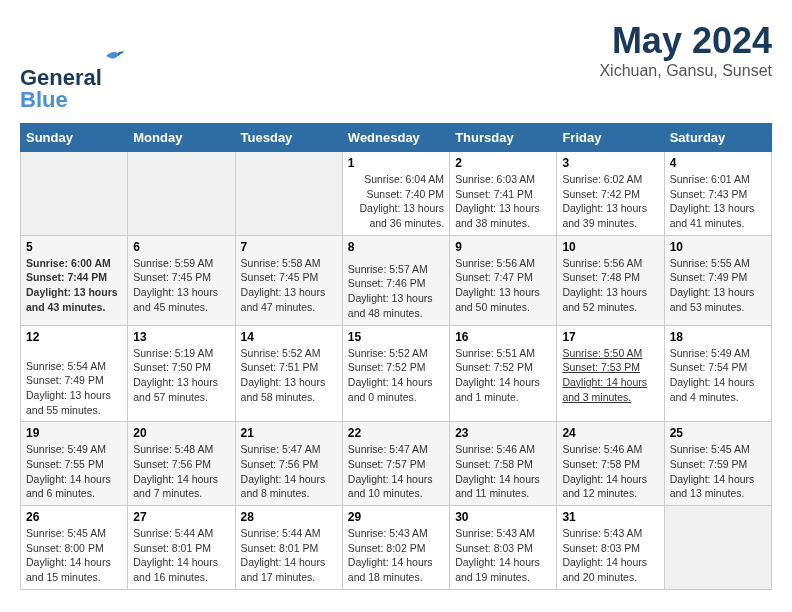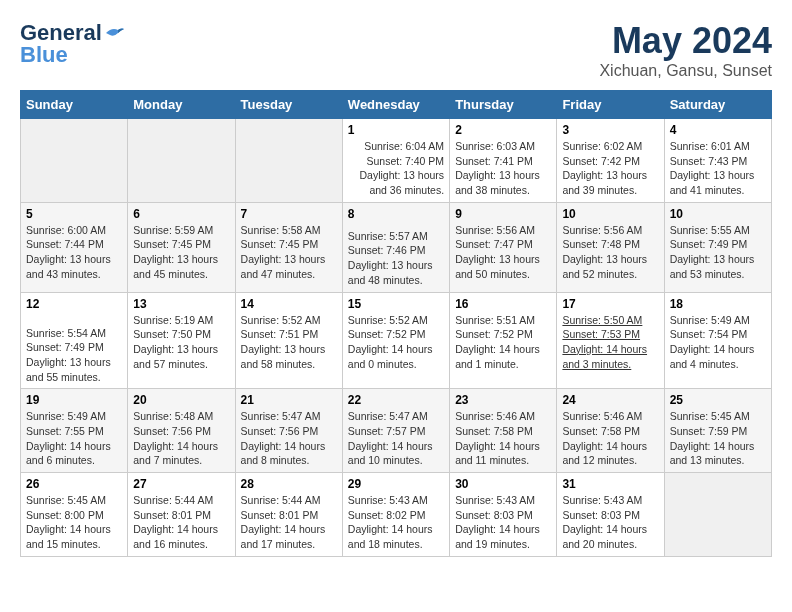--- a/index.html
+++ b/index.html
@@ -75,21 +75,21 @@
     .row-even td.empty, .row-odd td.empty {
       background: #f0f0f0;
     }
   </style>
 </head>
 <body>
 
 <div class="header">
   <div class="logo">
     <div style="display:flex;align-items:center;">
-      <span style="font-size:22px;font-weight:bold;color:#1a3a5c;">General</span>
+      <span style="font-size:22px;font-weight:bold;color:#1a3a5c;margin-top:45px;">General</span>
       <svg width="22" height="16" viewBox="0 0 22 16" style="margin-left:2px;">
         <path d="M2 8 Q8 2 14 5 Q18 2 20 4 Q16 6 14 8 Q10 12 6 10 Z" fill="#4a90d9"></path>
         <path d="M14 5 Q16 3 20 4 Q17 5 14 8 Z" fill="#2e6da4"></path>
       </svg>
     </div>
     <span style="font-size:22px;font-weight:bold;color:#4a90d9;margin-top:-4px;">Blue</span>
   </div>
   <div class="title-area">
     <div class="month-title">May 2024</div>
     <div class="location-title">Xichuan, Gansu, Sunset</div>
@@ -138,21 +138,21 @@
           <div class="day-num">4</div>
           <div class="day-info" style="white-space: pre-line;">Sunrise: 6:01 AM
 Sunset: 7:43 PM
 Daylight: 13 hours
 and 41 minutes.</div>
         </td>
       </tr>
       <tr class="row-even">
         <td>
           <div class="day-num">5</div>
-          <div class="day-info" style="white-space: pre-line;">Sunrise: 6:00 AM
+          <div class="day-info" style="white-space: pre-line; font-weight: bold;">Sunrise: 6:00 AM
 Sunset: 7:44 PM
 Daylight: 13 hours
 and 43 minutes.</div>
         </td>
         <td>
           <div class="day-num">6</div>
           <div class="day-info" style="white-space: pre-line;">Sunrise: 5:59 AM
 Sunset: 7:45 PM
 Daylight: 13 hours
 and 45 minutes.</div>

